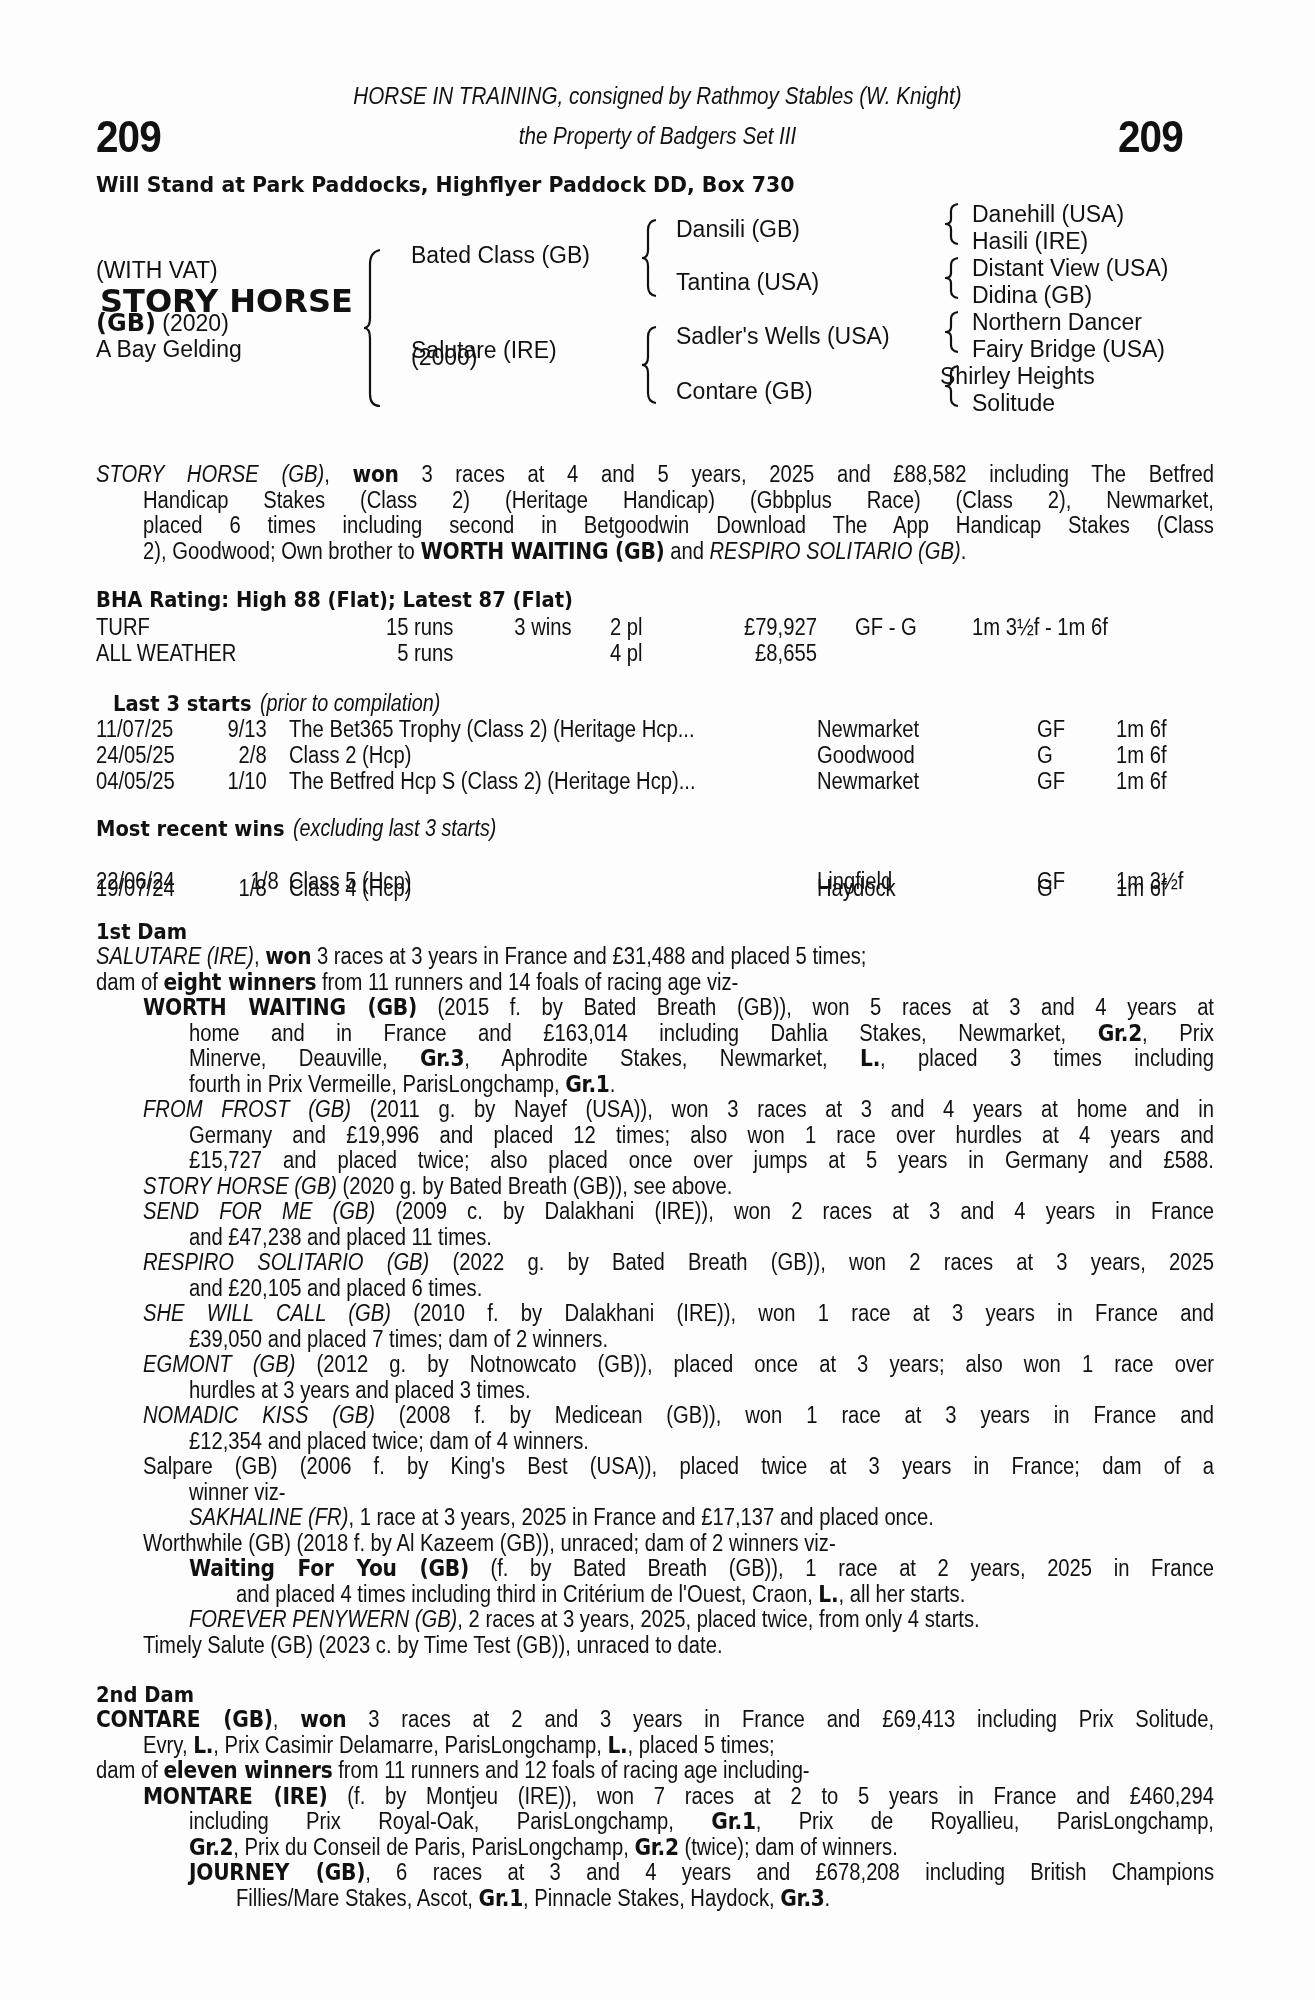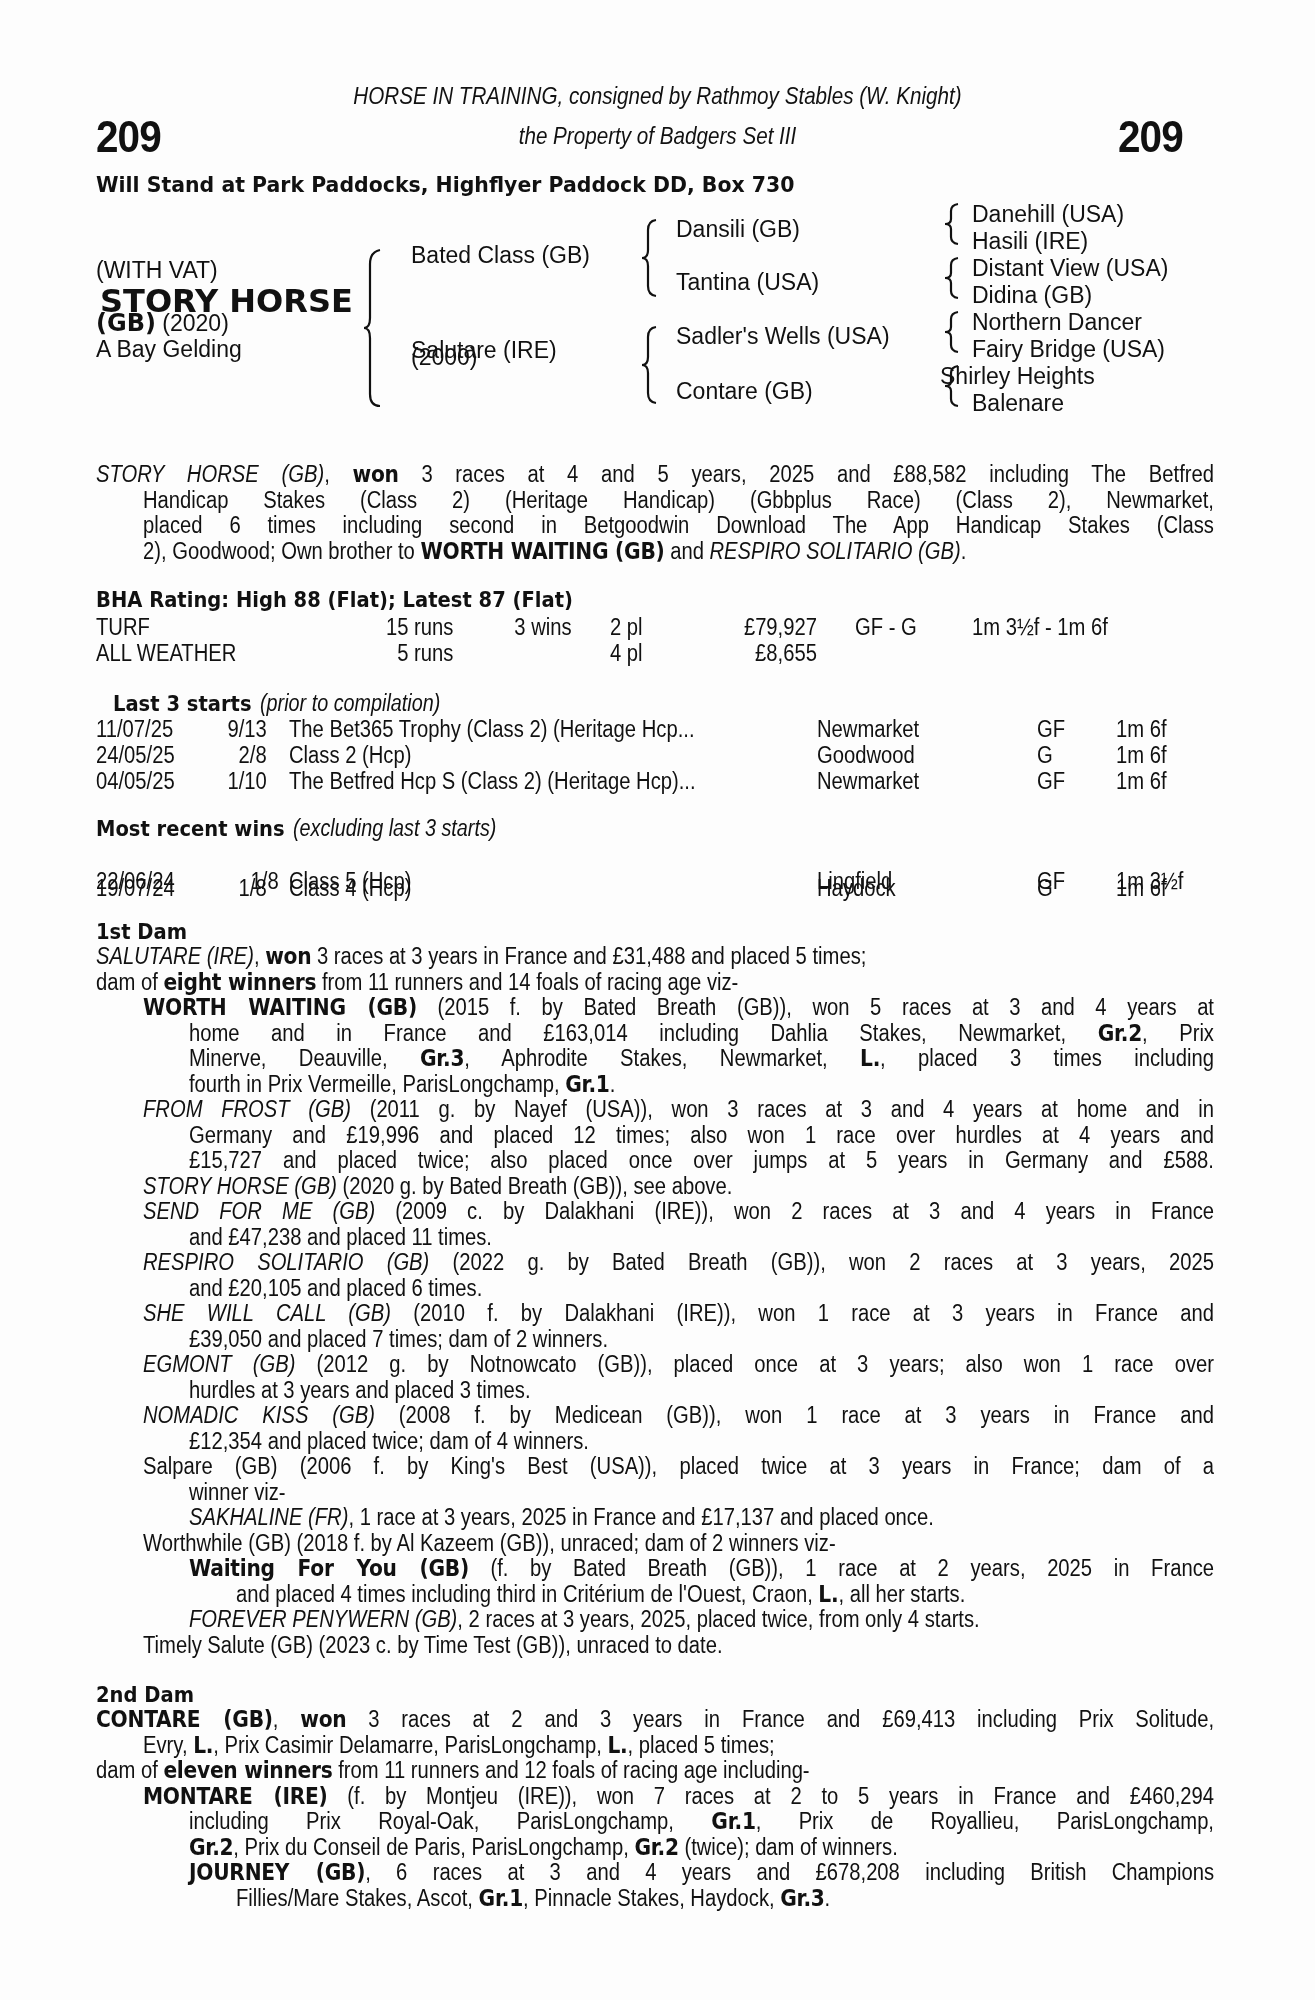--- a/index.html
+++ b/index.html
@@ -92,21 +92,21 @@
 <svg class="brace" style="left:942px; top:364px;" width="22" height="44">
     <path d="M16 2 Q9 3 9 9 L9 17 Q9 22 3 22 Q9 22 9 27 L9 35 Q9 41 16 42"></path>
   </svg>
 <div class="abs ped" style="left:972px; top:201px;">Danehill (USA)</div>
 <div class="abs ped" style="left:972px; top:228px;">Hasili (IRE)</div>
 <div class="abs ped" style="left:972px; top:255px;">Distant View (USA)</div>
 <div class="abs ped" style="left:972px; top:282px;">Didina (GB)</div>
 <div class="abs ped" style="left:972px; top:309px;">Northern Dancer</div>
 <div class="abs ped" style="left:972px; top:336px;">Fairy Bridge (USA)</div>
 <div class="abs ped" style="left:940px; top:363px;">Shirley Heights</div>
-<div class="abs ped" style="left:972px; top:390px;">Balenare</div>
+<div class="abs ped" style="left:972px; top:390px;">Solitude</div>
 
 <div class="para" style="top:462px;">
   <div id="summary-lines">
       <div class="p-line" style="margin-left: 0px; width: 1300px;"><span class="i">STORY HORSE (GB)</span><span>, </span><span class="b">won</span><span> 3 races at 4 and 5 years, 2025 and £88,582 including The Betfred</span></div>
       <div class="p-line" style="margin-left: 54.6512px; width: 1245.35px;"><span>Handicap Stakes (Class 2) (Heritage Handicap) (Gbbplus Race) (Class 2), Newmarket,</span></div>
       <div class="p-line" style="margin-left: 54.6512px; width: 1245.35px;"><span>placed 6 times including second in Betgoodwin Download The App Handicap Stakes (Class</span></div>
       <div class="p-line last" style="margin-left: 54.6512px; width: 1245.35px;"><span>2), Goodwood; Own brother to </span><span class="b">WORTH WAITING (GB)</span><span> and </span><span class="i">RESPIRO SOLITARIO (GB)</span><span>.</span></div>
     </div>
 </div>
 

